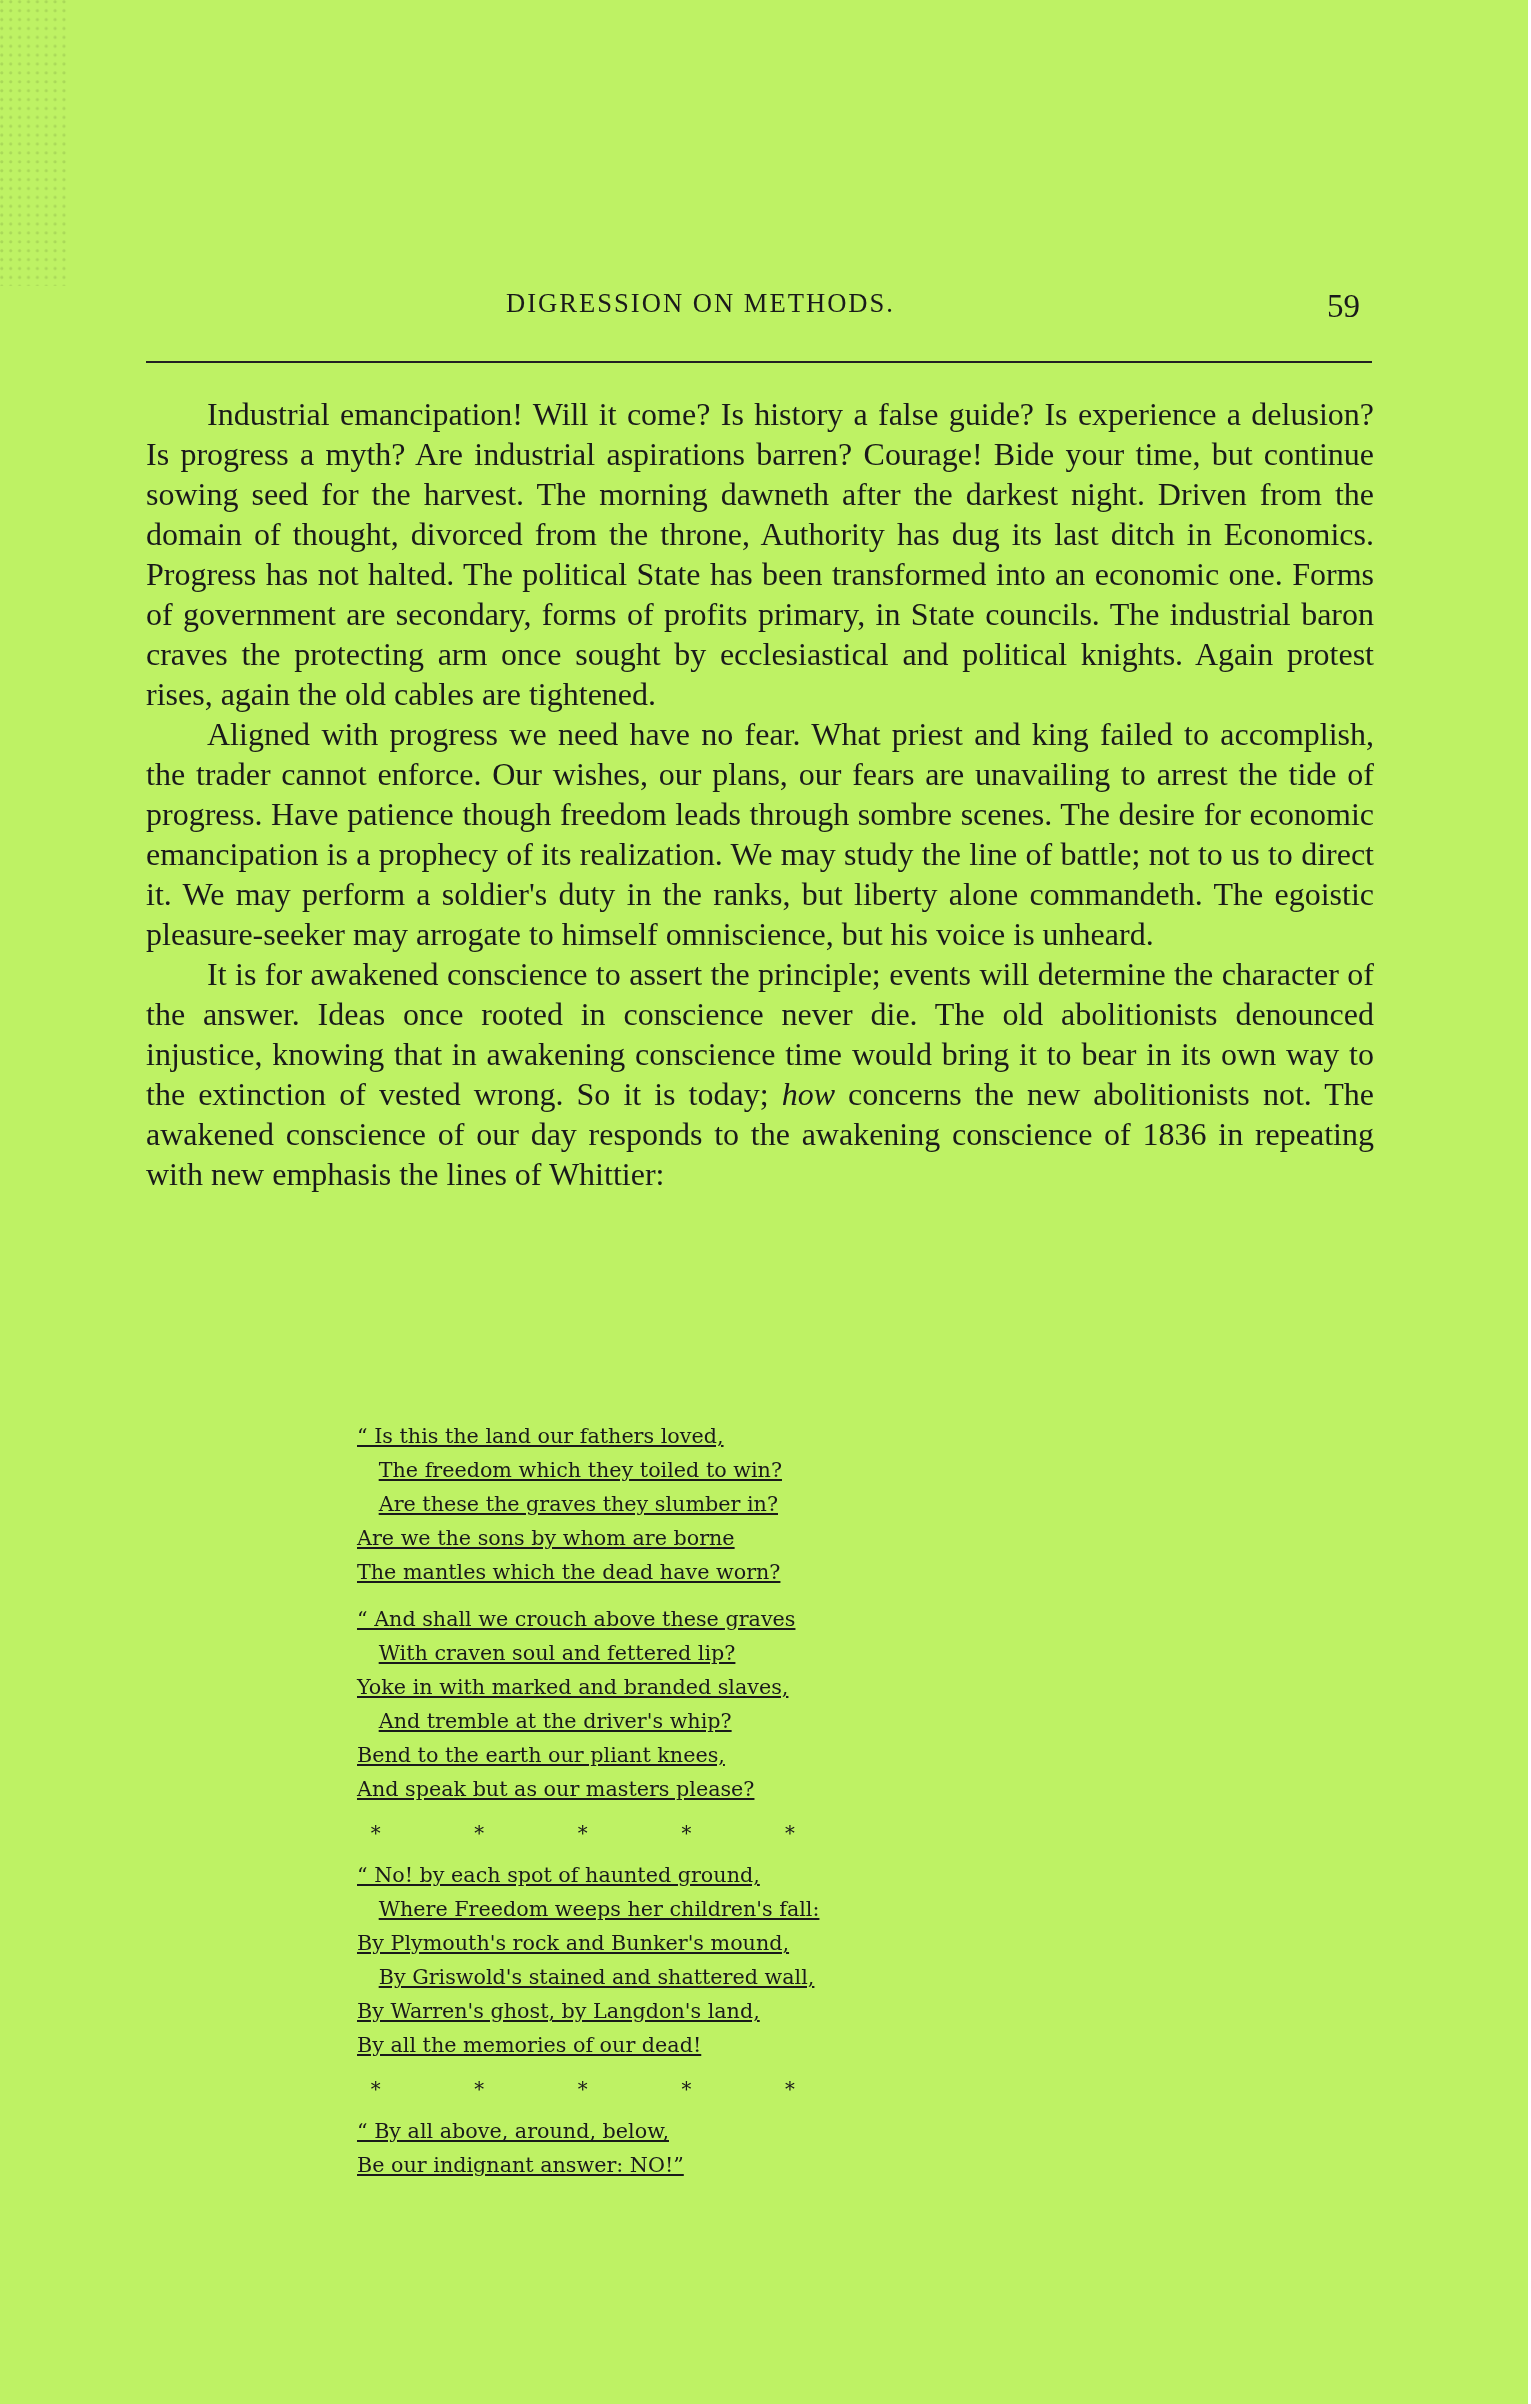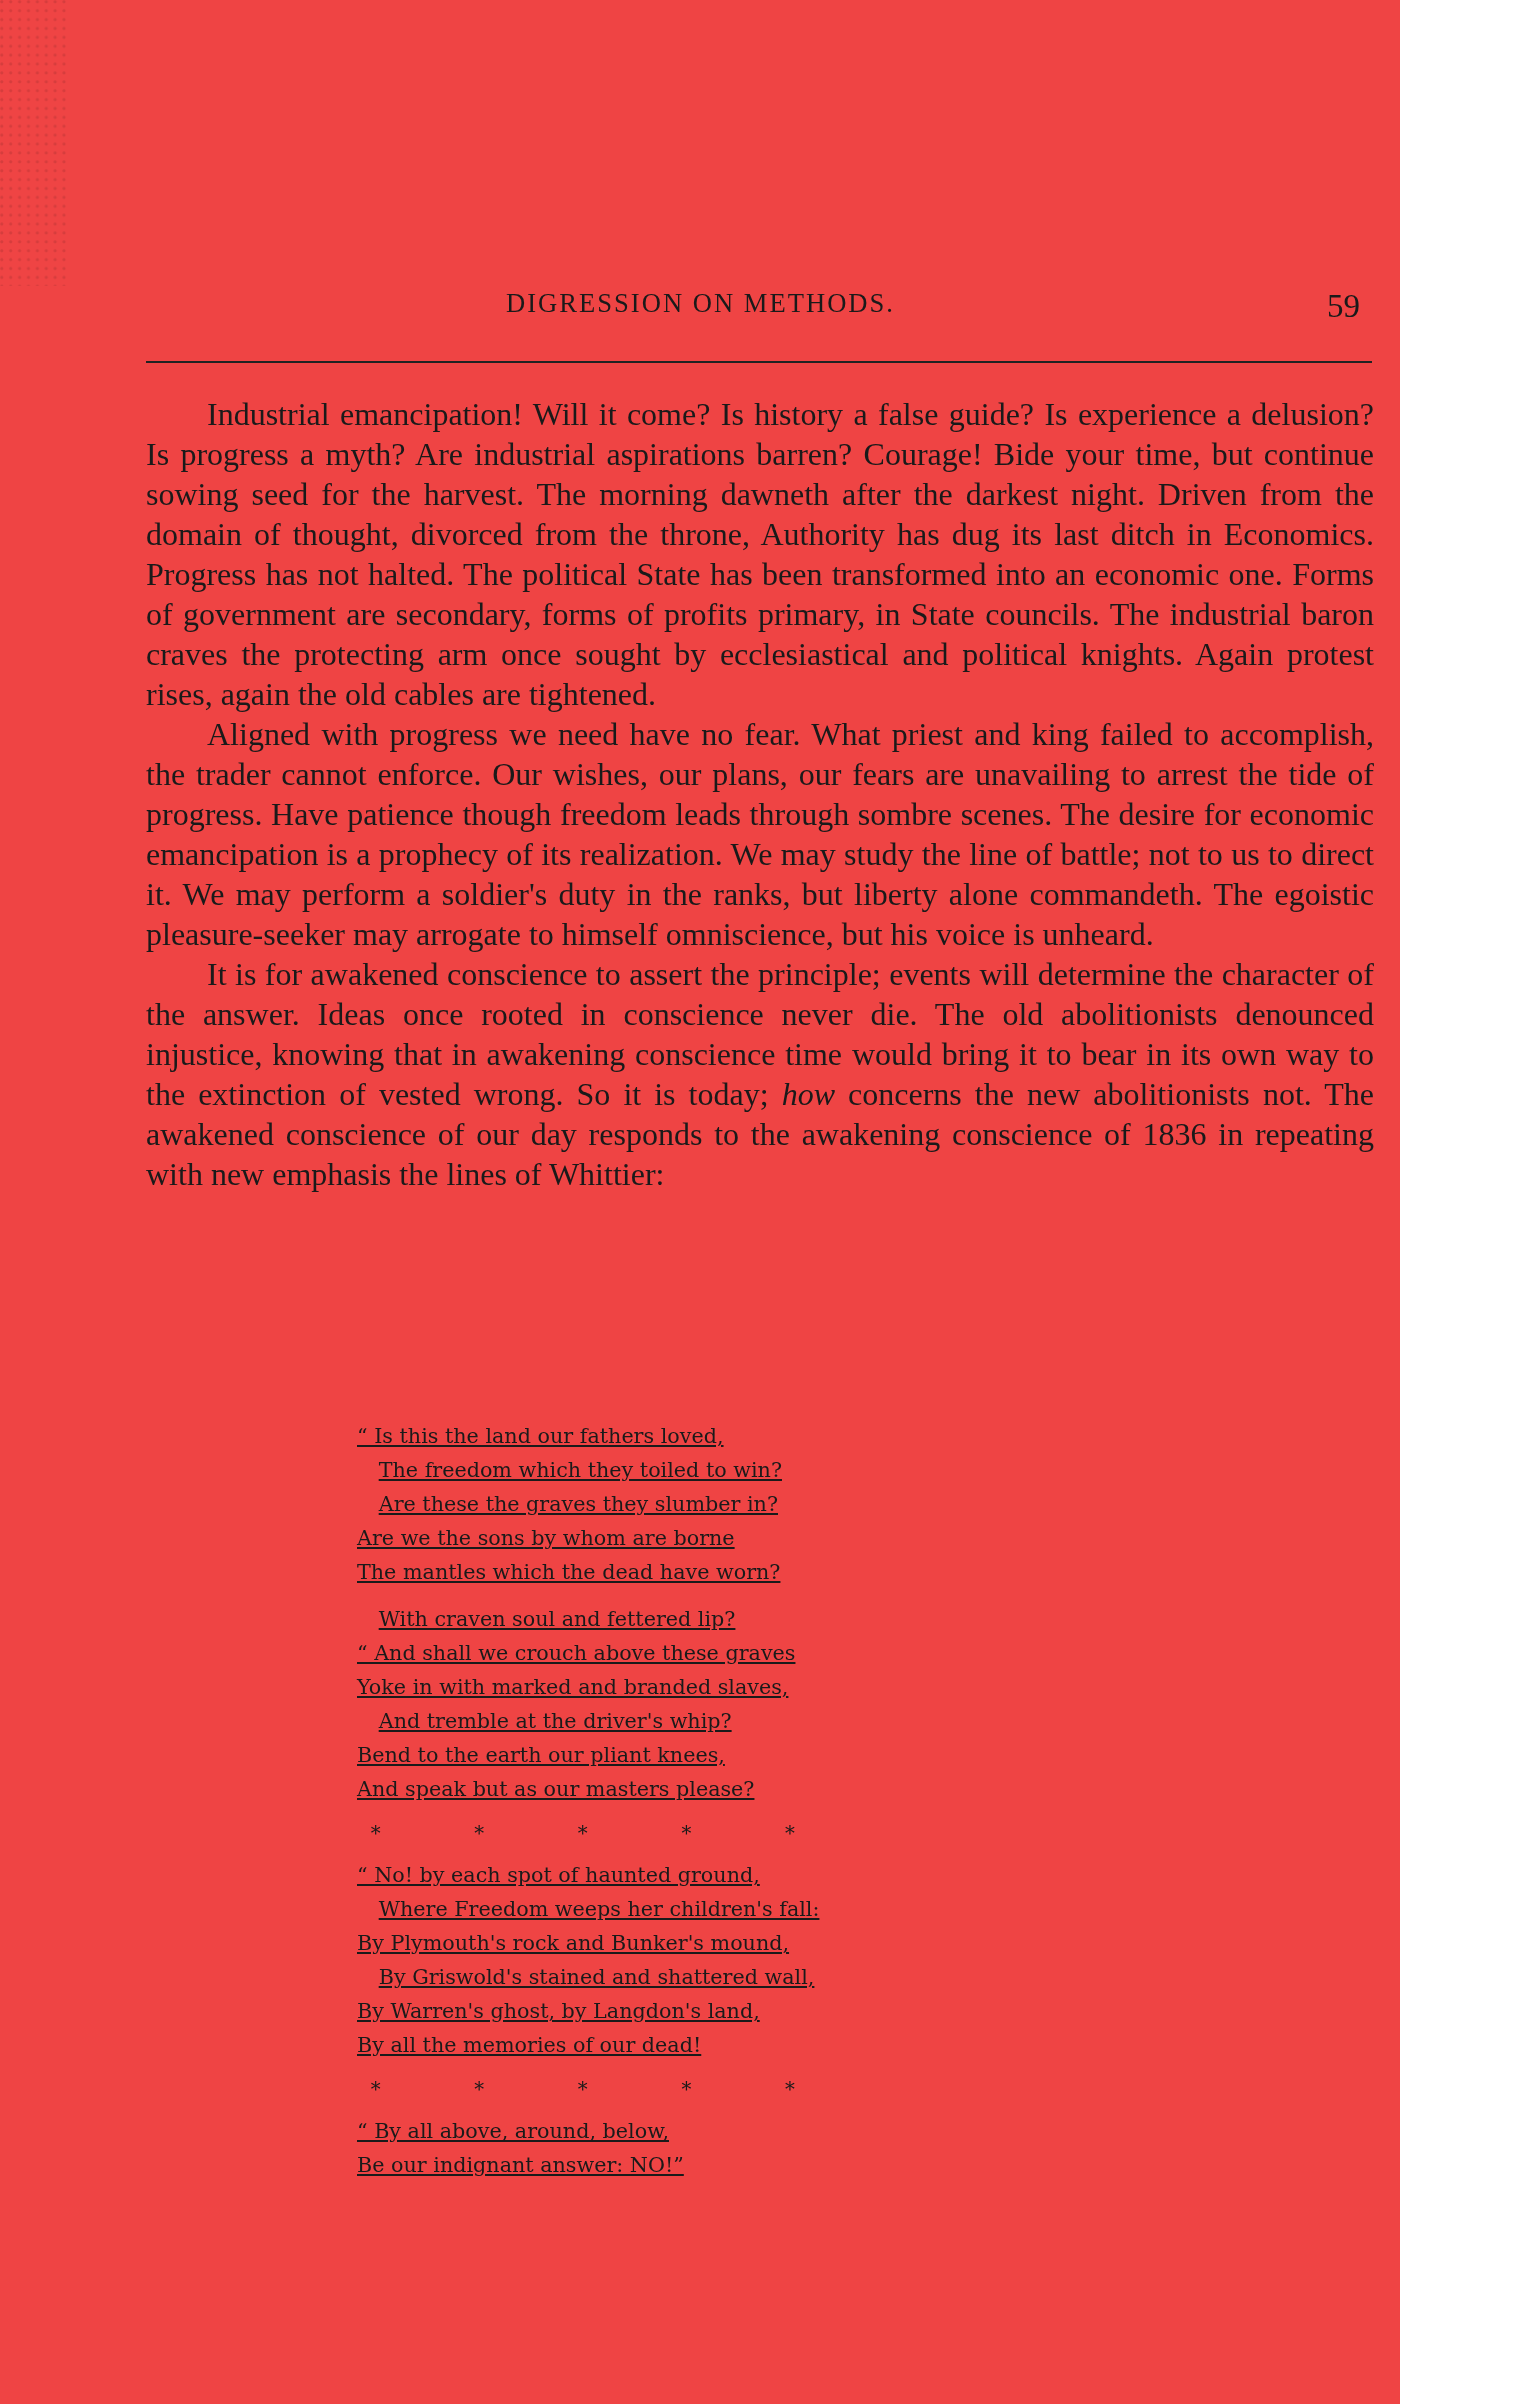--- a/index.html
+++ b/index.html
@@ -1,18 +1,18 @@
 <!DOCTYPE html>
 <html><head>
 <meta charset="utf-8">
 <style>
   html, body { margin: 0; padding: 0; background: #ffffff; }
   body { width: 1532px; height: 2405px; position: relative; overflow: hidden;
          font-family: "DejaVu Serif", "Liberation Serif", serif; color: #1a1a1a; }
-  .page { position: absolute; left: 0; top: 0; width: 1400px; height: 2405px; background: #ef4444; }
+  .page { position: absolute; left: 0; top: 0; width: 1528px; height: 2405px; background: #bef264; }
   .speckle { position: absolute; left: 0; top: 0; width: 69px; height: 286px;
              background: radial-gradient(circle at 20% 20%, rgba(0,0,0,0.18) 1px, transparent 2px) 0 0/8.9px 8.9px;
              opacity: 0.6; }
   .running-head { position: absolute; top: 288px; left: 146px; width: 1226px; height: 39px; }
   .head-title { position: absolute; left: 360px; top: 0; font-size: 26.6px; letter-spacing: 2px;
                 font-family: "Liberation Serif", serif; }
   .head-page { position: absolute; right: 12px; top: 0; font-size: 33px; font-family: "Liberation Serif", serif; }
   .head-rule { position: absolute; top: 361px; left: 146px; width: 1226px; height: 2px; background: #222; }
   .body-text { position: absolute; top: 394px; left: 146px; width: 1228px;
                font-family: "Liberation Serif", serif; font-size: 32px; line-height: 40px;
@@ -47,22 +47,22 @@
 
   <div class="poem">
     <div class="stanza">
       <span class="line">“ Is this the land our fathers loved,</span>
       <span class="line indent">The freedom which they toiled to win?</span>
       <span class="line indent">Are these the graves they slumber in?</span>
       <span class="line">Are we the sons by whom are borne</span>
       <span class="line">The mantles which the dead have worn?</span>
     </div>
     <div class="stanza">
+      <span class="line">“ And shall we crouch above these graves</span>
       <span class="line indent">With craven soul and fettered lip?</span>
-      <span class="line">“ And shall we crouch above these graves</span>
       <span class="line">Yoke in with marked and branded slaves,</span>
       <span class="line indent">And tremble at the driver's whip?</span>
       <span class="line">Bend to the earth our pliant knees,</span>
       <span class="line">And speak but as our masters please?</span>
     </div>
     <div class="stars">
       <span>*</span>
       <span>*</span>
       <span>*</span>
       <span>*</span>

